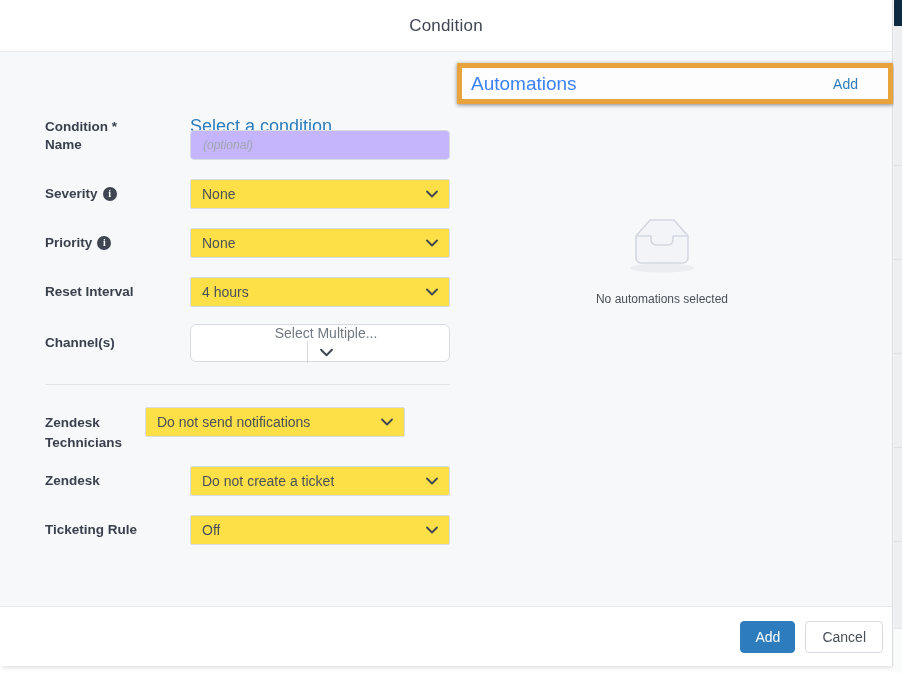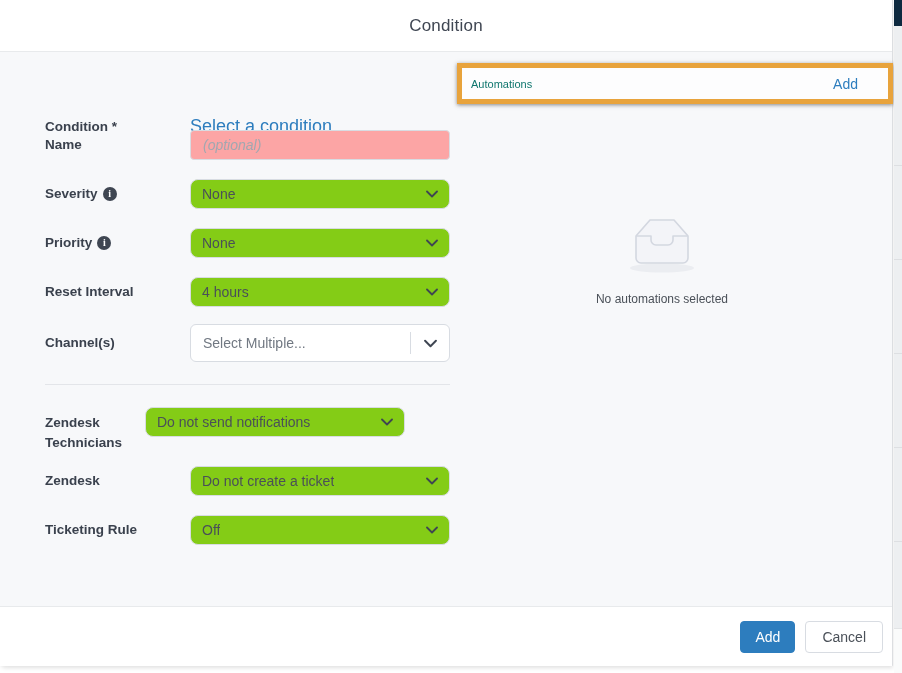--- a/index.html
+++ b/index.html
@@ -54,43 +54,44 @@
   .row-ticketing { top:463px;text-align:center; }
 
   .form-divider {
     position:absolute; left:45px; top:332px; width:405px; height:1px;
     background:#e3e5e9;
   }
 
   .link { font-size:18px; color:#2d7dbe; cursor:pointer; }
 
   .text-input {
-    width:260px; height:30px; background:#fca5a5;
+    width:260px; height:30px; background:#c4b5fd;
     border:1px solid #d8dce2; border-radius:4px;
-    padding:0 12px; font-size:14px; color:#4a5058;
+    padding:0 12px; font-size:12px; color:#4a5058;
     font-family:"Liberation Sans", sans-serif;
     outline:none;
   }
   .text-input::placeholder { font-style:italic; color:#a2a7b0; }
 
   .select {
-    width:260px; height:30px; background:#84cc16;
-    border:1px solid #d8dce2; border-radius:8px;
+    width:260px; height:30px; background:#fde047;
+    border:1px solid #d8dce2; border-radius:2px;
     padding:0 11px; font-size:14px; color:#4a5058;
     display:flex; align-items:center; justify-content:space-between;
     cursor:pointer;
   }
   .select .sel-value { white-space:nowrap; overflow:hidden; }
 
   .multiselect {
     width:260px; height:38px; background:#fff;
     border:1px solid #d8dce2; border-radius:6px;
     padding:0 0 0 12px; font-size:14px; color:#717882;
     display:flex; align-items:center; justify-content:space-between;
     cursor:pointer;
+    flex-direction:column;
   }
   .multiselect .ms-right { display:flex; align-items:center; height:100%; }
   .multiselect .ms-divider { width:1px; height:22px; background:#d8dce2; }
   .multiselect .ms-chevron { width:38px; display:flex; align-items:center; justify-content:center; }
 
   .chevron-svg { display:block; }
 
   .info-icon {
     width:14px; height:14px; border-radius:50%;
     background:#3f4652; color:#ffffff;
@@ -104,21 +105,21 @@
     position:absolute; left:457px; top:11px; width:436px; height:41px;
     border:5px solid #e8a33c;
     box-shadow:0 1px 4px rgba(40,40,40,0.55);
     background:#fdfdfe;
   }
   .automations-header {
     width:100%; height:100%;
     display:flex; align-items:center; justify-content:space-between;
     padding:0 30px 0 9px;
   }
-  .automations-title { font-size:11px; color:#0f766e; }
+  .automations-title { font-size:19px; color:#3b82f6; }
   .automations-add { font-size:14px; color:#2d7dbe; cursor:pointer; }
 
   .empty-state {
     position:absolute; left:457px; top:160px; width:410px;
     text-align:center;
   }
   .empty-state .tray { display:inline-block; }
   .empty-text { margin-top:14px; font-size:12px; color:#4a5058; }
 
   

